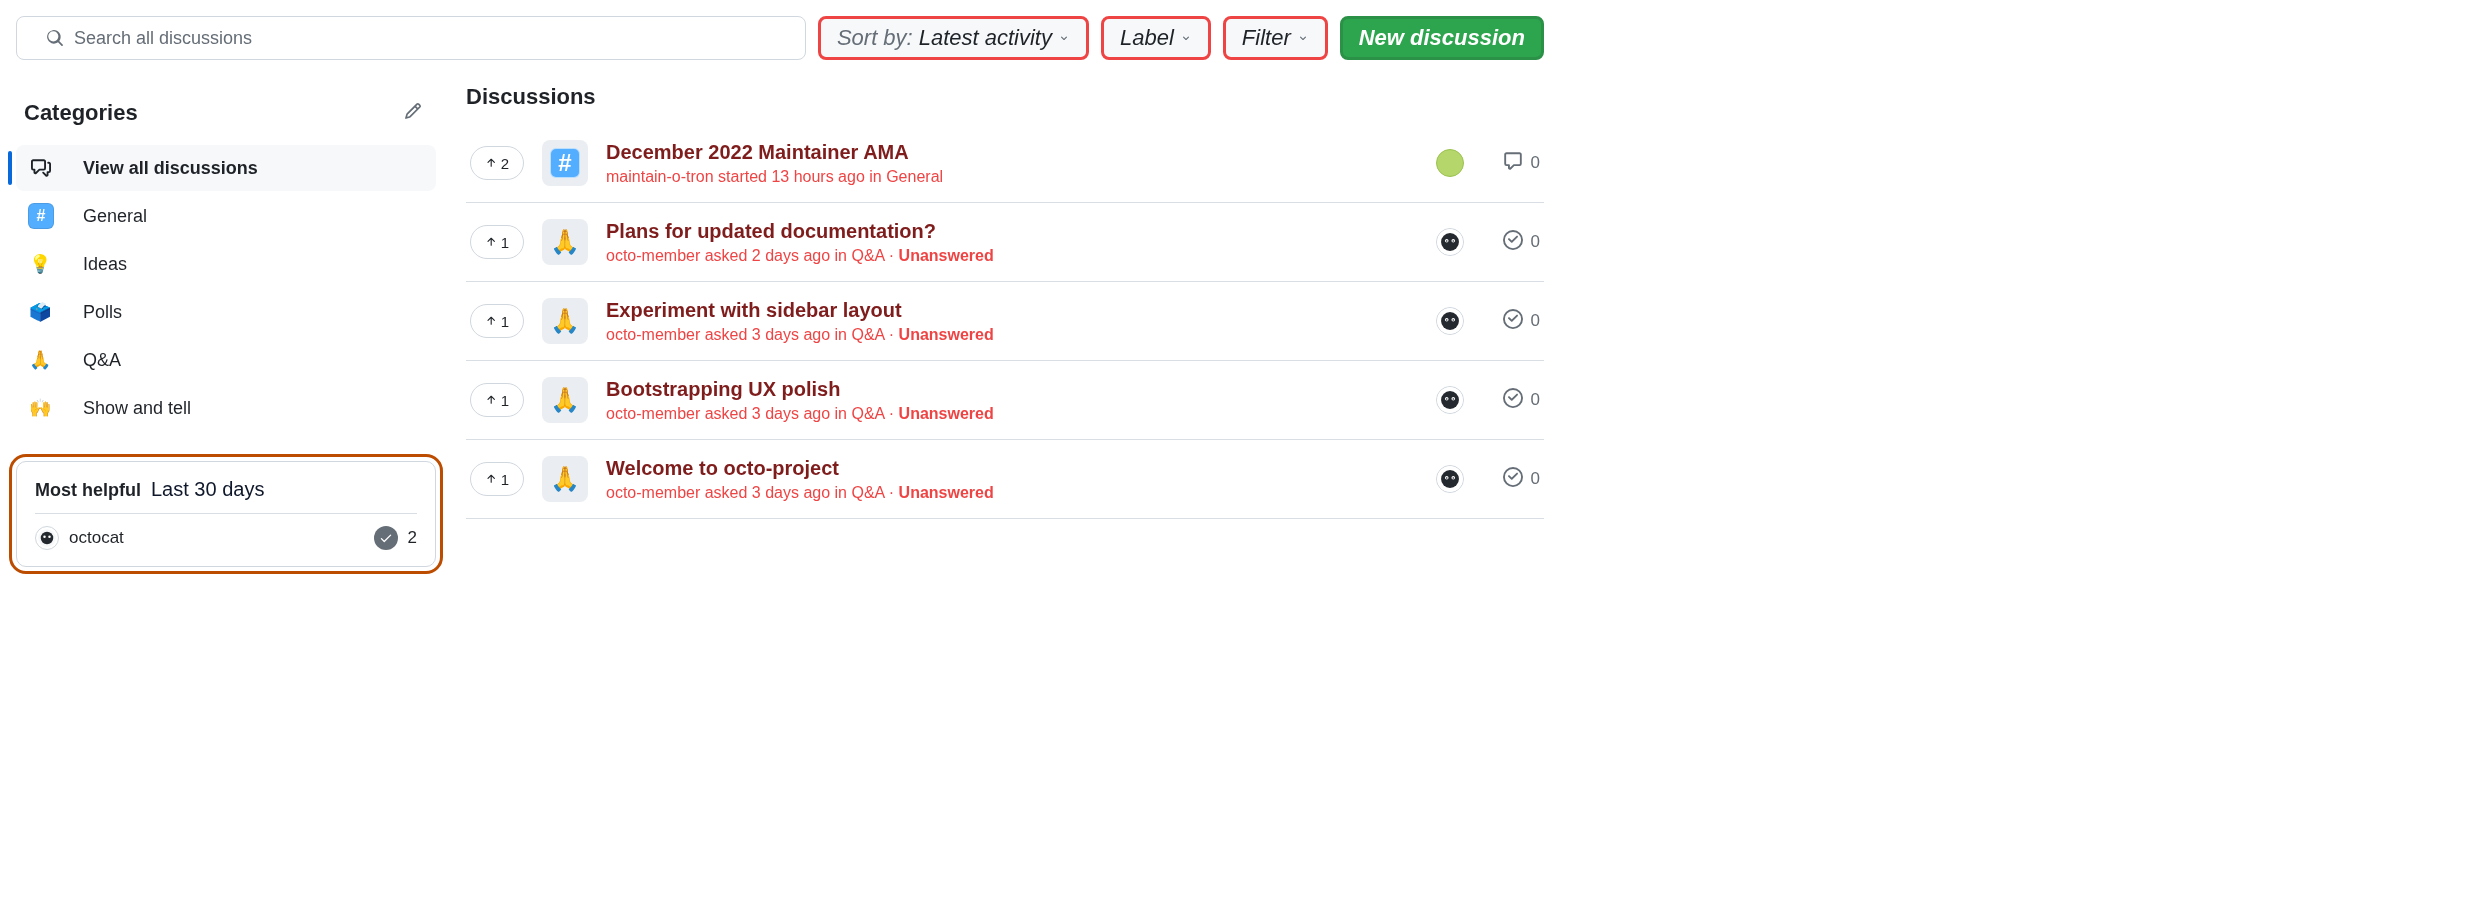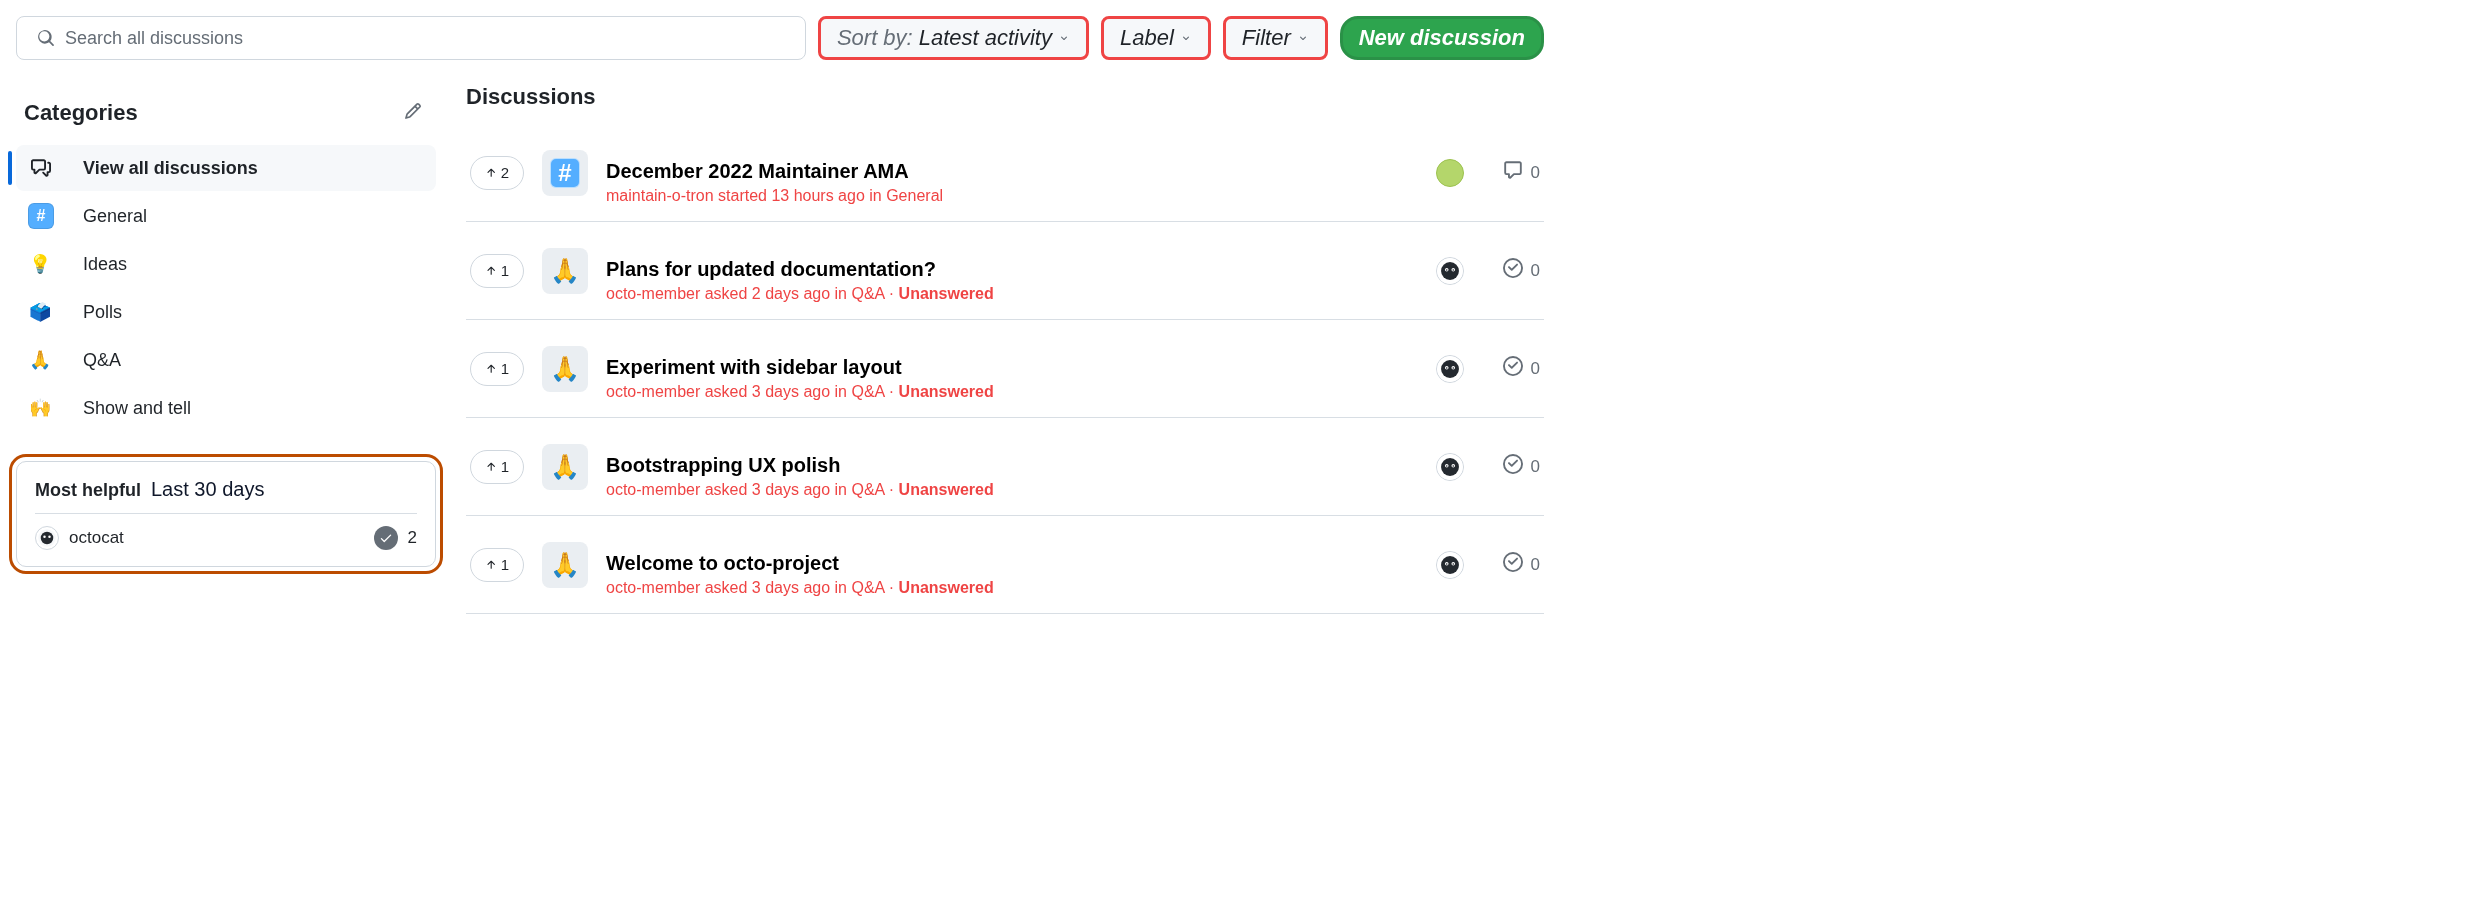--- a/index.html
+++ b/index.html
@@ -15,21 +15,21 @@
     gap: 12px;
     align-items: center;
     margin-bottom: 24px;
   }
   .search-wrapper {
     flex: 1;
     display: flex;
     align-items: center;
     border: 1px solid #d0d7de;
     border-radius: 8px;
-    padding: 0 20px;
+    padding: 0 29px;
     height: 44px;
   }
   .search-wrapper svg { color: #656d76; margin-right: 10px; flex-shrink:0; }
   .search-wrapper input {
     border: none;
     outline: none;
     font-size: 18px;
     width: 100%;
     color: #1f2328;
   }
@@ -49,21 +49,20 @@
     white-space: nowrap;
     font-style: italic;
   }
   .btn .muted { color: #656d76; }
   .btn svg.caret { color: #656d76; }
   .btn-primary {
     background: #2da44e;
     border-color: #2a9147;
     color: #ffffff;
     font-weight: 600;
-    border-radius: 18px;
   }
   .layout {
     display: flex;
     gap: 30px;
   }
   .sidebar { width: 420px; flex-shrink: 0; }
   .sidebar-header {
     display: flex;
     justify-content: space-between;
     align-items: center;
@@ -146,21 +145,21 @@
     font-size:24px; flex-shrink:0;
   }
   .disc-icon.hash-inner {
     width:30px; height:30px; background:#54aeff; border-radius:6px;
     display:flex; align-items:center; justify-content:center;
     color:#fff; font-weight:700; border:1px solid rgba(255,255,255,.6);
   }
   .disc-body { flex:1; min-width:0; }
   .disc-title {
     font-size:20px; font-weight:600; margin-bottom:4px;
-    color:#000000; cursor:pointer;margin-top:20px;
+    color:#7f1d1d; cursor:pointer;
   }
   .disc-meta { font-size:16px; color:#ef4444; }
   .disc-meta .strong { font-weight:700; }
   .disc-right {
     display:flex; align-items:center; gap:28px; flex-shrink:0;
   }
   .avatar-md {
     width:28px; height:28px; border-radius:50%;
     background:#f6f8fa; border:1px solid #d0d7de;
     display:inline-flex; overflow:hidden;

